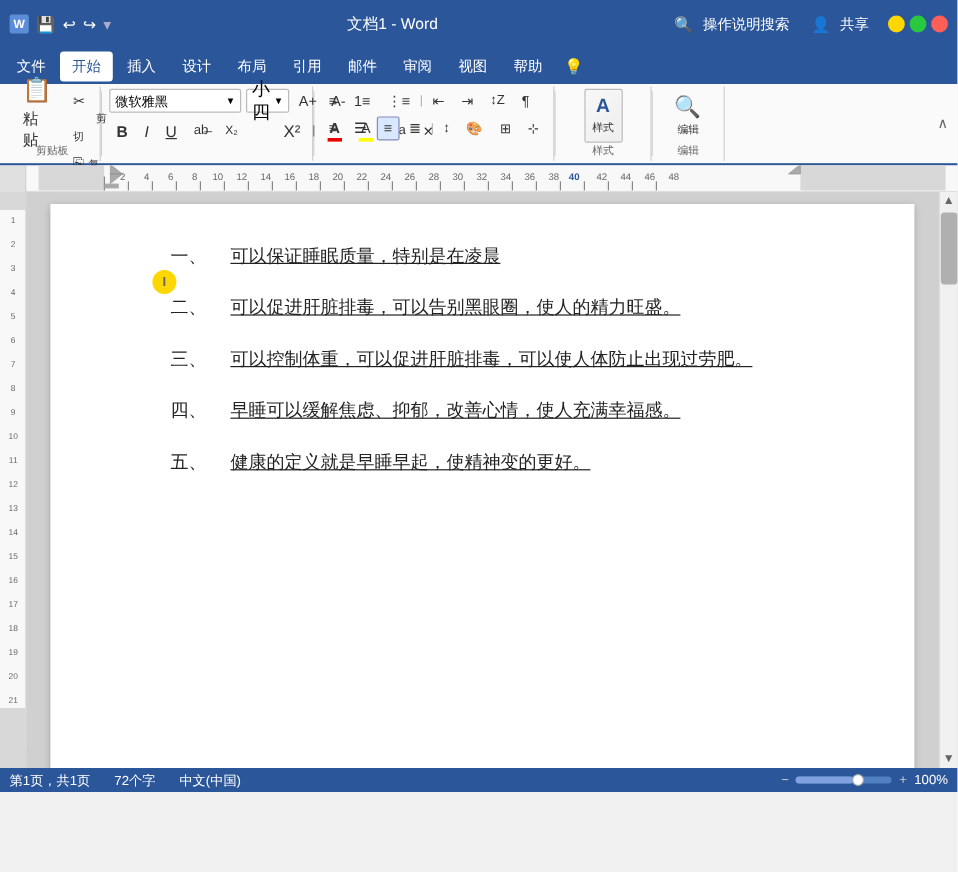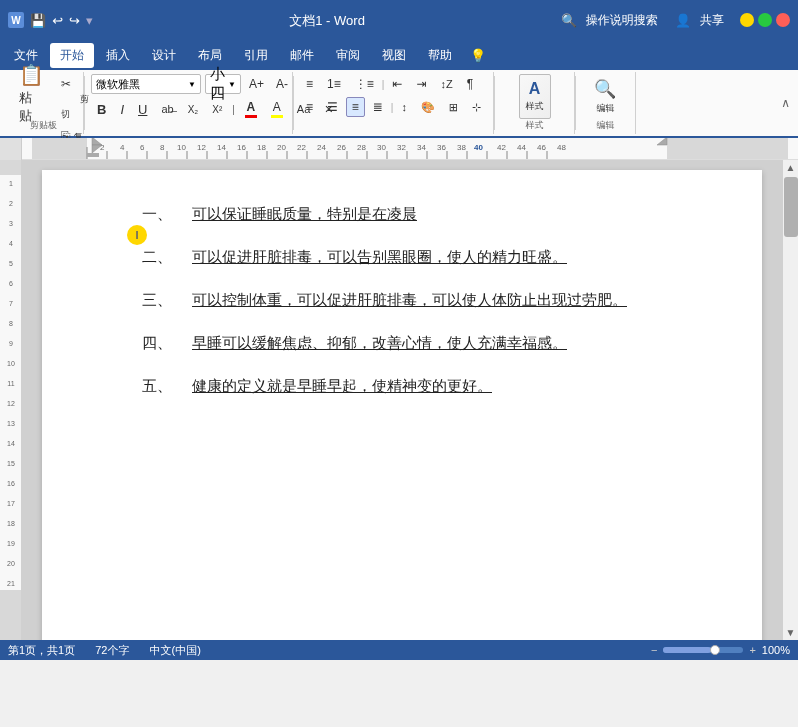--- a/index.html
+++ b/index.html
@@ -285,21 +285,21 @@
             <div class="sm-btn" style="font-size:12px;">⎘ <span style="font-size:9px;">复制</span></div>
             <div class="sm-btn" style="font-size:11px;">🖌 <span style="font-size:9px;">格式刷</span></div>
           </div>
         </div>
       </div>
       <div class="r-group-label">剪贴板</div>
     </div>
 
     <div class="ribbon-divider"></div>
 
-    <div class="r-group" style="width:208px;padding-bottom:14px;">
+    <div class="r-group" style="width:176px;padding-bottom:14px;">
       <div style="display:flex;flex-direction:column;gap:3px;width:100%;">
 
         <div style="display:flex;gap:4px;align-items:center;">
           <div class="font-combo" style="min-width:110px;">
             <span style="flex:1;font-size:11px;">微软雅黑</span>
             <span style="font-size:8px;">▼</span>
           </div>
           <div class="size-combo">
             <span style="font-size:15px;flex:1;">小四</span>
             <span style="font-size:8px;">▼</span>
@@ -307,21 +307,21 @@
           <span class="sm-btn" style="font-size:12px;padding:1px 3px;">A+</span>
           <span class="sm-btn" style="font-size:12px;padding:1px 3px;">A-</span>
         </div>
 
         <div style="display:flex;gap:2px;align-items:center;">
           <span class="sm-btn" style="font-weight:bold;font-size:13px;">B</span>
           <span class="sm-btn" style="font-style:italic;font-size:13px;">I</span>
           <span class="sm-btn" style="text-decoration:underline;font-size:13px;">U</span>
           <span class="sm-btn" style="font-size:11px;">ab̶</span>
           <span class="sm-btn" style="font-size:10px;">X₂</span>
-          <span class="sm-btn" style="font-size:10px;">X²</span>
+          <span class="sm-btn" style="font-size:14px;margin-left:24px;">X²</span>
           <span style="color:#666;font-size:10px;margin:0 2px;">|</span>
           <span class="sm-btn" style="font-size:12px;position:relative;">
             <div style="display:flex;flex-direction:column;align-items:center;gap:1px;">
               <span style="font-size:12px;font-weight:bold;">A</span>
               <div style="width:12px;height:3px;background:#e00;"></div>
             </div>
           </span>
           <span class="sm-btn" style="font-size:12px;">
             <div style="display:flex;flex-direction:column;align-items:center;gap:1px;">
               <span style="font-size:12px;">A</span>

